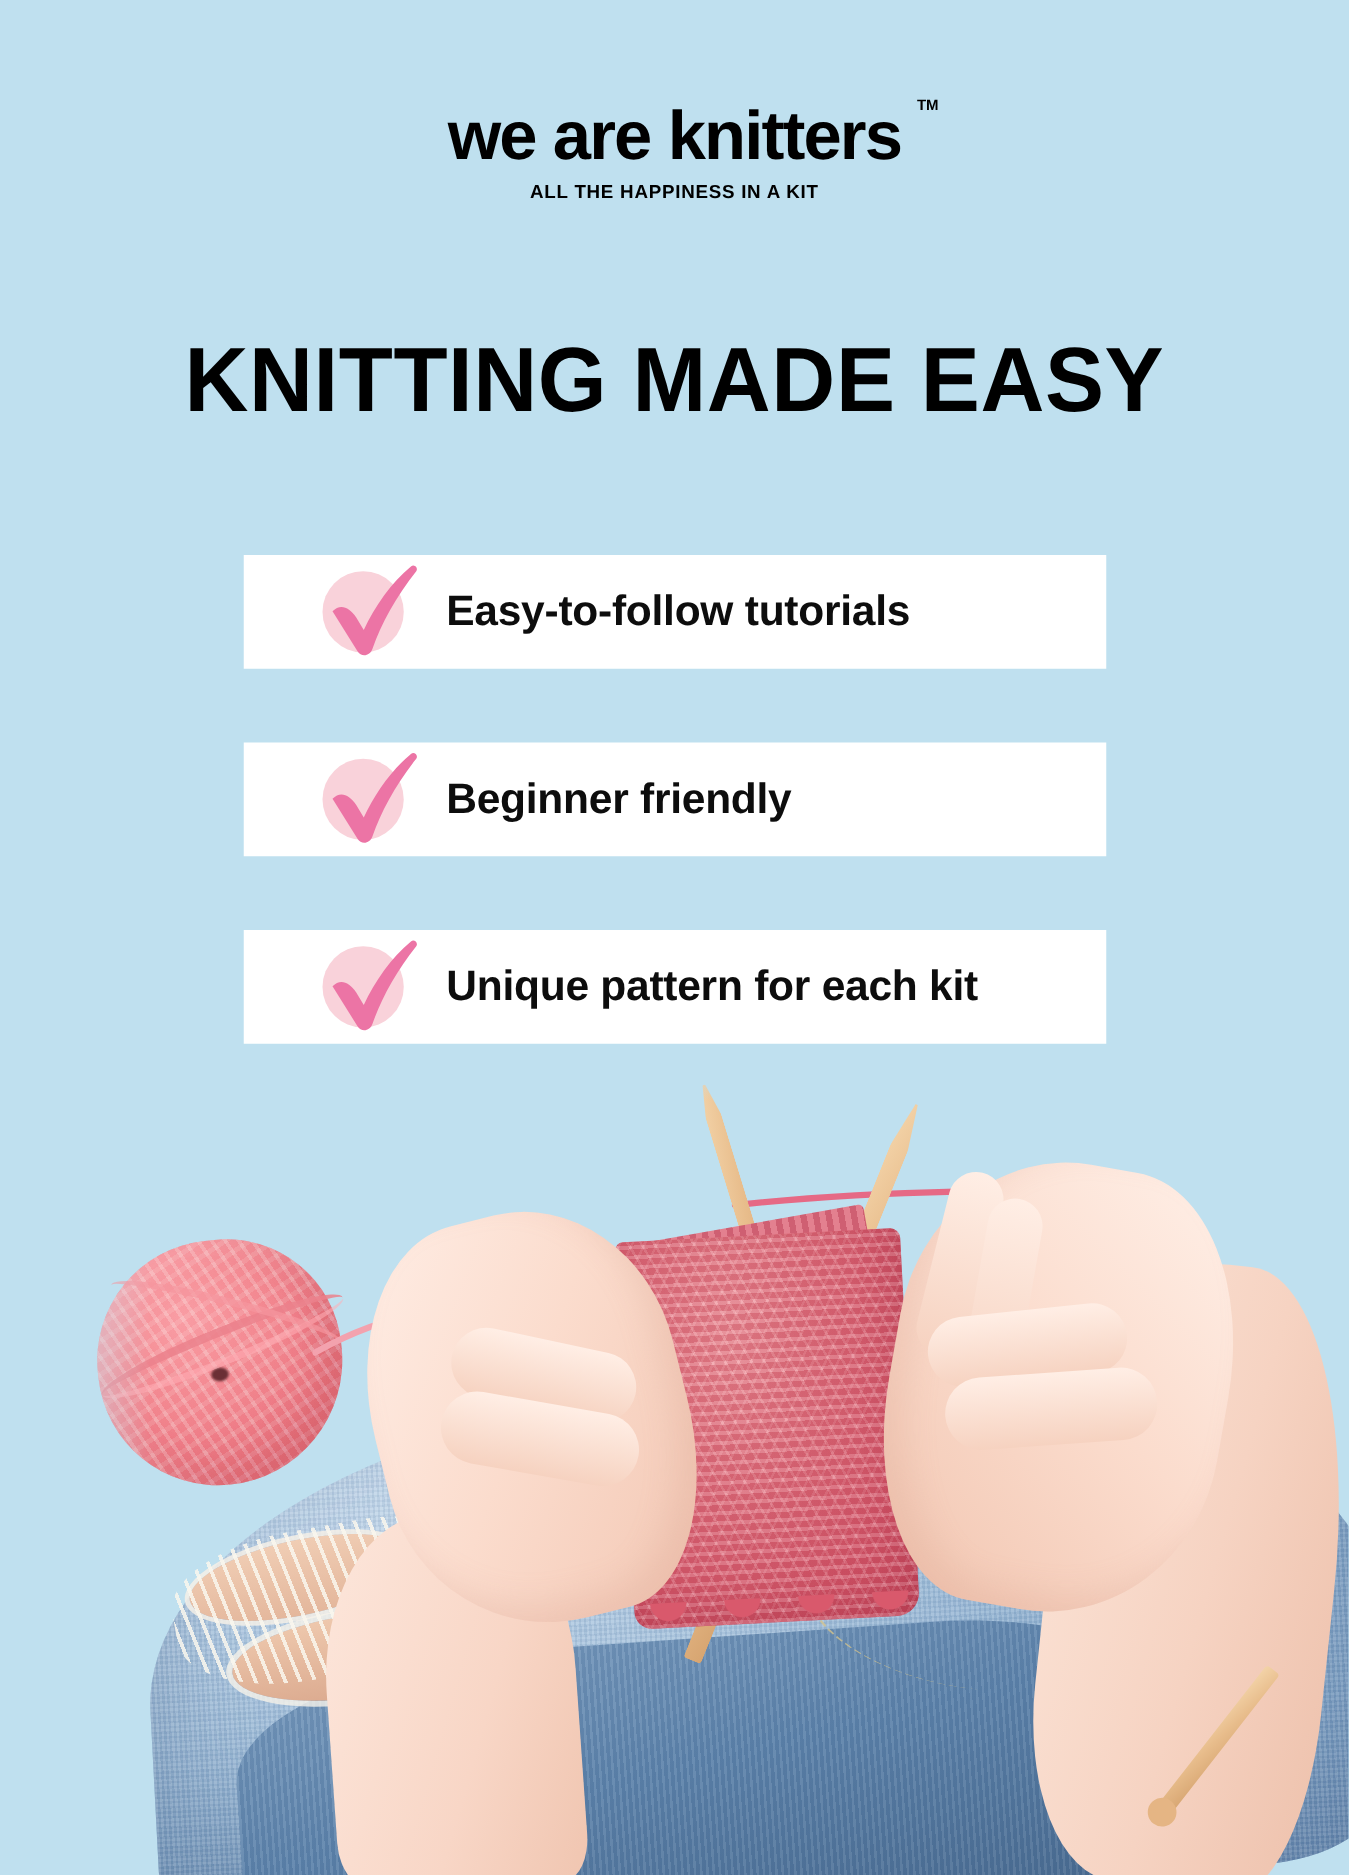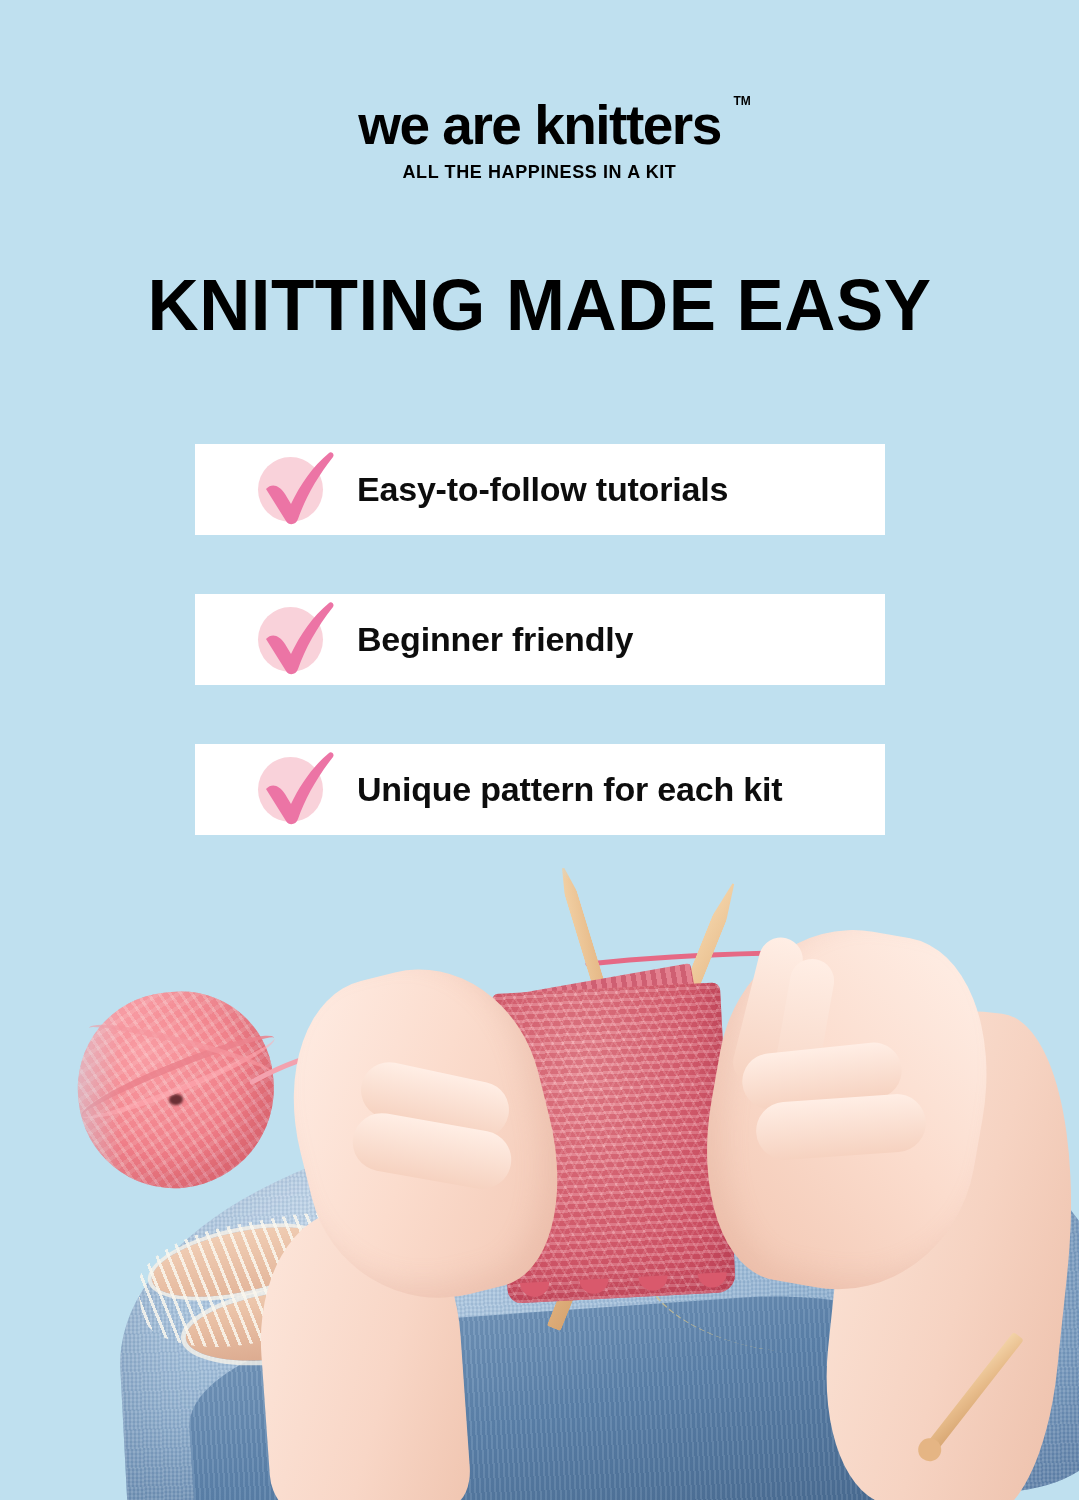--- a/index.html
+++ b/index.html
@@ -16,21 +16,21 @@
     position:relative;
     width:1079px;
     height:1500px;
     background:#bfe0ef;
     overflow:hidden;
   }
 
   
   .brand {
     position:absolute;
-    top:97px;
+    top:80px;
     left:0; right:0;
     text-align:center;
   }
   .brand-wordmark {
     display:inline-block;
     position:relative;
     font-family:"Liberation Sans", sans-serif;
     font-weight:bold;
     font-size:55px;
     letter-spacing:-1.5px;
@@ -41,21 +41,21 @@
     position:absolute;
     top:-2px;
     right:-30px;
     font-size:12px;
     font-weight:bold;
     letter-spacing:0;
     line-height:1;
   }
   .brand-tagline {
     margin-top:9px;
-    font-size:18px;
+    font-size:15px;
     font-weight:bold;
     letter-spacing:0.6px;
     color:#000;
   }
 
   
   .headline {
     position:absolute;
     top:268px;
     left:0; right:0;

